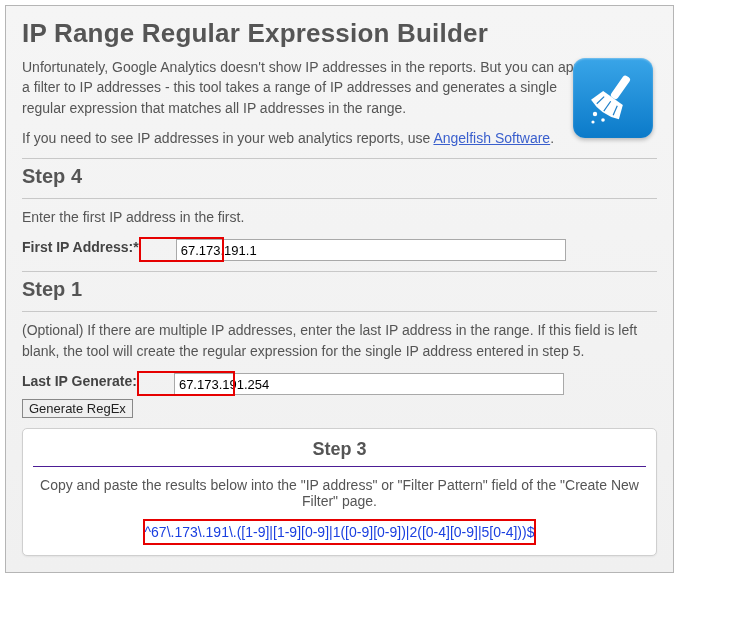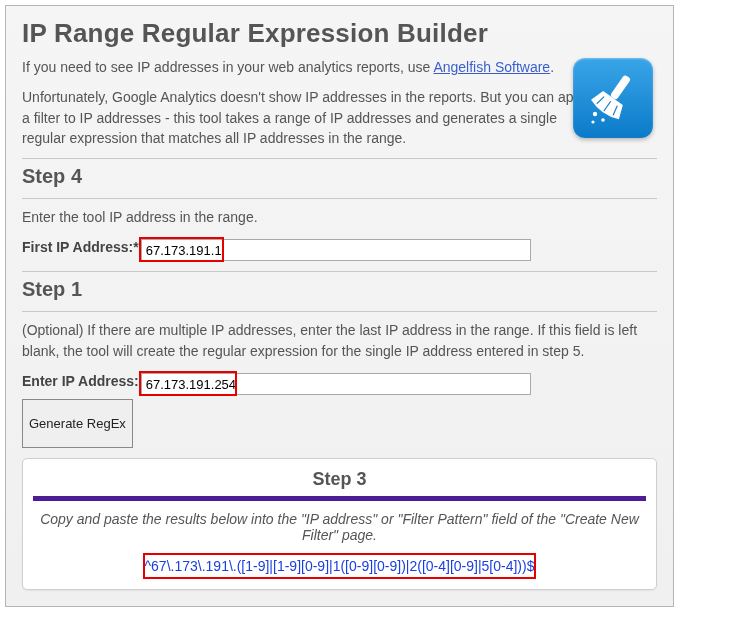--- a/index.html
+++ b/index.html
@@ -74,20 +74,21 @@
     .field-label {
       font-weight: bold;
       color: #444;
       font-size: 14px;
       white-space: nowrap;
       margin-right: 2px;
     }
     .input-wrap {
       position: relative;
       display: inline-block;
+      padding-left: 35px;
     }
     input[type="text"] {
       font-family: "Segoe UI", Tahoma, sans-serif;
       font-size: 13px;
       padding: 2px 4px;
       border: 1px solid #a9a9a9;
       background: #fff;
       width: 390px;
       height: 22px;
     }
@@ -102,49 +103,48 @@
     .hb2 { width: 98px; height: 25px; }
     .hint {
       color: #9a9a9a;
       font-style: italic;
       font-size: 13px;
       margin: 10px 0 6px 0;
     }
     button.gen {
       font-family: "Segoe UI", Tahoma, sans-serif;
       font-size: 13px;
-      padding: 16px 6px;
+      padding: 1px 6px;
       background: #efefef;
       border: 1px solid #888;
       color: #222;
       cursor: pointer;
     }
     .result-card {
       margin-top: 10px;
       background: #ffffff;
       border: 1px solid #cfcfcf;
       border-radius: 5px;
       padding: 8px 10px 12px 10px;
       text-align: center;
       box-shadow: 0 1px 2px rgba(0,0,0,0.06);
     }
     .result-card h3 {
       font-family: "Trebuchet MS", sans-serif;
       font-size: 18px;
       font-weight: bold;
       color: #555;
       margin: 2px 0 6px 0;
-      border-bottom: 5px solid #4c1d95;
+      border-bottom: 1px solid #4c1d95;
       padding-bottom: 6px;
     }
     .result-desc {
       color: #555;
       font-size: 14px;
       margin: 10px 0 12px 0;
-      font-style: italic;
     }
     .regex-wrap {
       display: inline-block;
       position: relative;
       padding: 2px 0;
       text-align: center;
     }
     .regex-text {
       color: #1a3fe0;
       font-size: 14px;
@@ -175,47 +175,47 @@
         <line x1="22" y1="34" x2="20" y2="44" stroke="#1e7fc9" stroke-width="1.2"></line>
         <line x1="30" y1="34" x2="30" y2="46" stroke="#1e7fc9" stroke-width="1.2"></line>
         <line x1="38" y1="34" x2="40" y2="44" stroke="#1e7fc9" stroke-width="1.2"></line>
       </g>
       <circle cx="12" cy="46" r="2.2" fill="#ffffff"></circle>
       <circle cx="10" cy="54" r="1.6" fill="#ffffff"></circle>
       <circle cx="20" cy="52" r="1.8" fill="#ffffff"></circle>
     </svg>
   </div>
 
+  <p class="intro">Unfortunately, Google Analytics doesn't show IP addresses in the reports. But you can apply a filter to IP addresses - this tool takes a range of IP addresses and generates a single regular expression that matches all IP addresses in the range.</p>
+
   <p class="intro">
     <span>If you need to see IP addresses in your web analytics reports, use </span><a href="#">Angelfish Software</a><span>.</span>
   </p>
 
-  <p class="intro">Unfortunately, Google Analytics doesn't show IP addresses in the reports. But you can apply a filter to IP addresses - this tool takes a range of IP addresses and generates a single regular expression that matches all IP addresses in the range.</p>
-
   <hr class="sep">
 
   <h2>Step 4</h2>
   <hr class="sep">
-  <p class="step-desc">Enter the tool IP address in the range.</p>
+  <p class="step-desc">Enter the first IP address in the first.</p>
 
   <div class="field-row">
     <span class="field-label">First IP Address:*</span>
     <span class="input-wrap">
       <input type="text" value="67.173.191.1" style="">
       <span class="highlight-box hb1"></span>
     </span>
   </div>
 
   <hr class="sep">
   <h2>Step 1</h2>
   <hr class="sep">
   <p class="step-desc">(Optional) If there are multiple IP addresses, enter the last IP address in the range. If this field is left blank, the tool will create the regular expression for the single IP address entered in step 5.</p>
 
   <div class="field-row">
-    <span class="field-label">Enter IP Address:</span>
+    <span class="field-label">Last IP Generate:</span>
     <span class="input-wrap">
       <input type="text" value="67.173.191.254" style="">
       <span class="highlight-box hb2"></span>
     </span>
   </div>
 
   <button class="gen">Generate RegEx</button>
 
   <div class="result-card">
     <h3>Step 3</h3>

